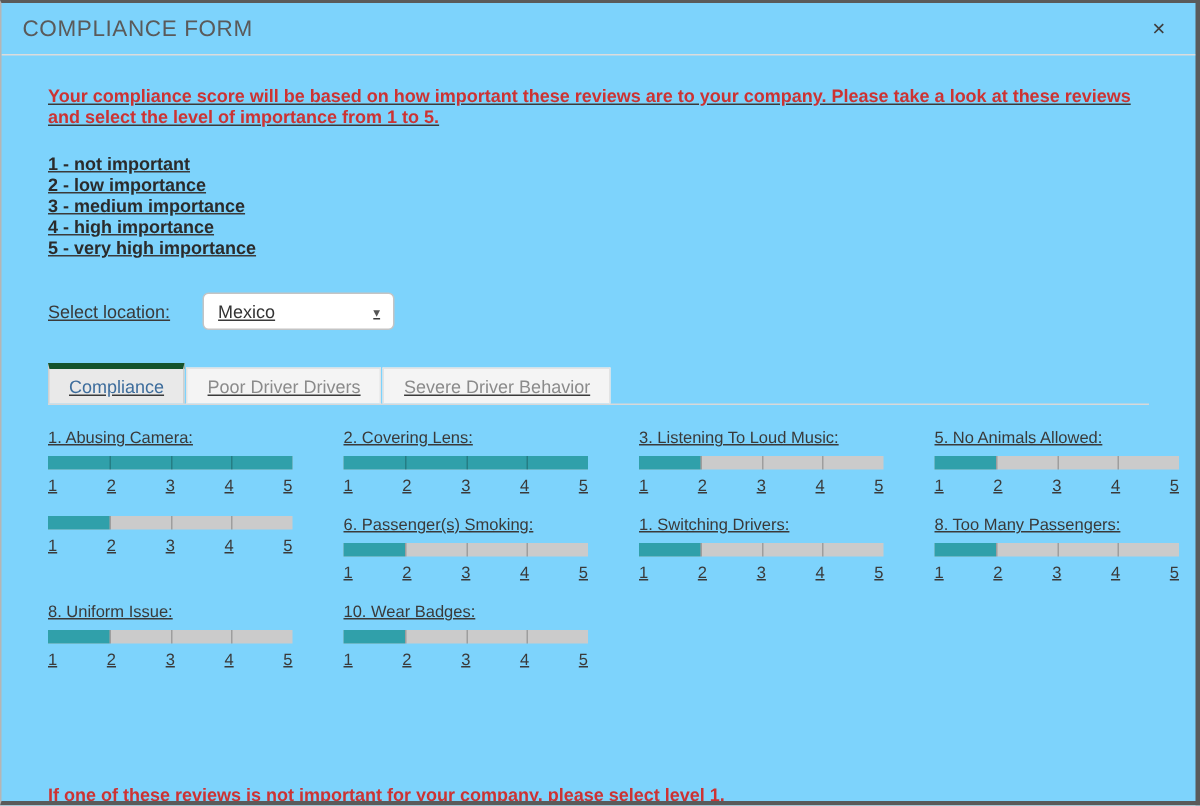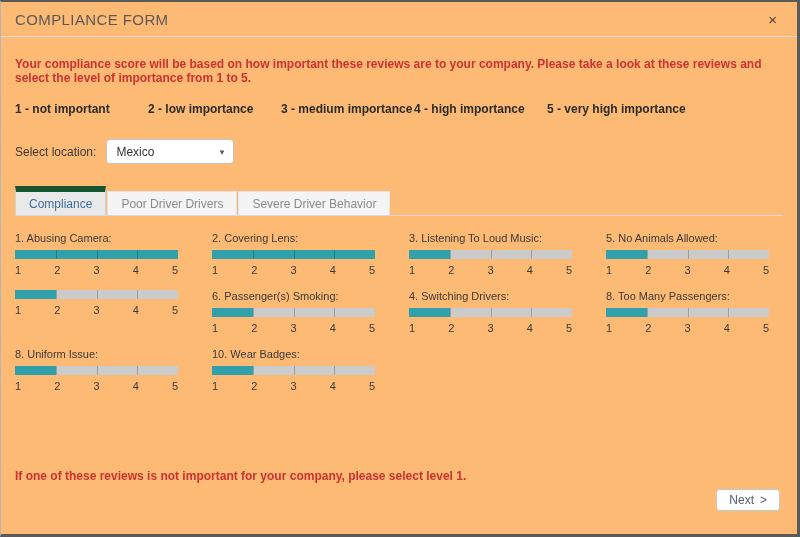--- a/index.html
+++ b/index.html
@@ -1,57 +1,57 @@
 <!DOCTYPE html>
 <html><head>
 <meta charset="utf-8">
 <style>
   * { margin:0; padding:0; box-sizing:border-box; }
   html,body { background:#fff; }
   body { font-family:"Liberation Sans", sans-serif; color:#3a3a3a; }
 
   .dialog {
-    width:800px; height:537px; background:#fdba74; position:relative; overflow:hidden;
+    width:800px; height:537px; background:#7dd3fc; position:relative; overflow:hidden;
     border-top:2px solid #5a5a5a; border-right:3px solid #5a5a5a;
     border-bottom:3px solid #5a5a5a; border-left:1px solid #b5b5b5;
   }
   .titlebar {
     height:35px; display:flex; align-items:center; justify-content:space-between;
     padding:0 16px 0 14px; border-bottom:1px solid #dcdcdc;
   }
   .title { font-size:15px; color:#5a5a5a; letter-spacing:.4px; }
   .close { font-size:15px; color:#3f3f3f; cursor:pointer; line-height:1; padding:2px 4px; }
 
-  .content { padding:0 14px; }
+  .content { padding:0 31px;text-decoration:underline; }
 
   .red-text { color:#cc3333; font-size:12px; font-weight:600; }
   .instruction { margin-top:20px; }
 
-  .legend { display:flex; margin-top:17px; font-size:12px; color:#2b2b2b; font-weight:600; }
+  .legend { display:flex; margin-top:17px; font-size:12px; color:#2b2b2b; font-weight:600;flex-direction:column; }
   .legend-item { width:133px; }
   .legend-item:last-child { width:auto; }
 
   .location-row { margin-top:23px; display:flex; align-items:center; font-size:12px; }
-  .location-label { color:#3a3a3a; margin-right:10px; }
+  .location-label { color:#3a3a3a; margin-right:22px; }
   .dropdown {
     width:128px; height:25px; border:1px solid #c4c4c4; border-radius:4px;
     display:inline-flex; align-items:center; justify-content:space-between;
     padding:0 9px; cursor:pointer; color:#333; background:#fff;gap:23px;
   }
   .dropdown .caret { font-size:9px; color:#555; }
 
   .tabs { margin-top:22px; display:flex; align-items:flex-end; border-bottom:1px solid #d8d8d8; }
   .tab {
     font-size:12px; padding:5px 13px 4px 13px; cursor:pointer;
     background:#f4f4f4; border:1px solid #e3e3e3; border-bottom:none;
     color:#8b8b8b; margin-right:1px; white-space:nowrap;
   }
   .tab.active {
     background:#e9e9e9; color:#3e6d9c;
-    border-top:6px solid #14532d; border-left:1px solid #d0d0d0; border-right:1px solid #d0d0d0;text-align:center;
+    border-top:4px solid #14532d; border-left:1px solid #d0d0d0; border-right:1px solid #d0d0d0;text-align:center;
   }
 
   .sliders-grid {
     margin-top:16px;
     display:grid; grid-template-columns:repeat(4,163px); column-gap:34px; row-gap:14px;
   }
   .slider-item { width:163px; }
   .slider-label { font-size:11px; color:#3a3a3a; margin-bottom:6px; white-space:nowrap; }
   .slider-track { position:relative; height:9px; background:#cbcbcb; cursor:pointer; }
   .slider-fill { position:absolute; left:0; top:0; bottom:0; background:#30a0aa; }
@@ -204,21 +204,21 @@
     <div class="slider-scale">
             <span>1</span>
             <span>2</span>
             <span>3</span>
             <span>4</span>
             <span>5</span>
           </div>
   </div>
 
   <div class="slider-item">
-    <div class="slider-label">4. Switching Drivers:</div>
+    <div class="slider-label">1. Switching Drivers:</div>
     <div class="slider-track">
       <div class="slider-fill" style="width: 25%;"></div>
       <i class="tick" style="left:25%"></i>
       <i class="tick" style="left:50%"></i>
       <i class="tick" style="left:75%"></i>
     </div>
     <div class="slider-scale">
             <span>1</span>
             <span>2</span>
             <span>3</span>

